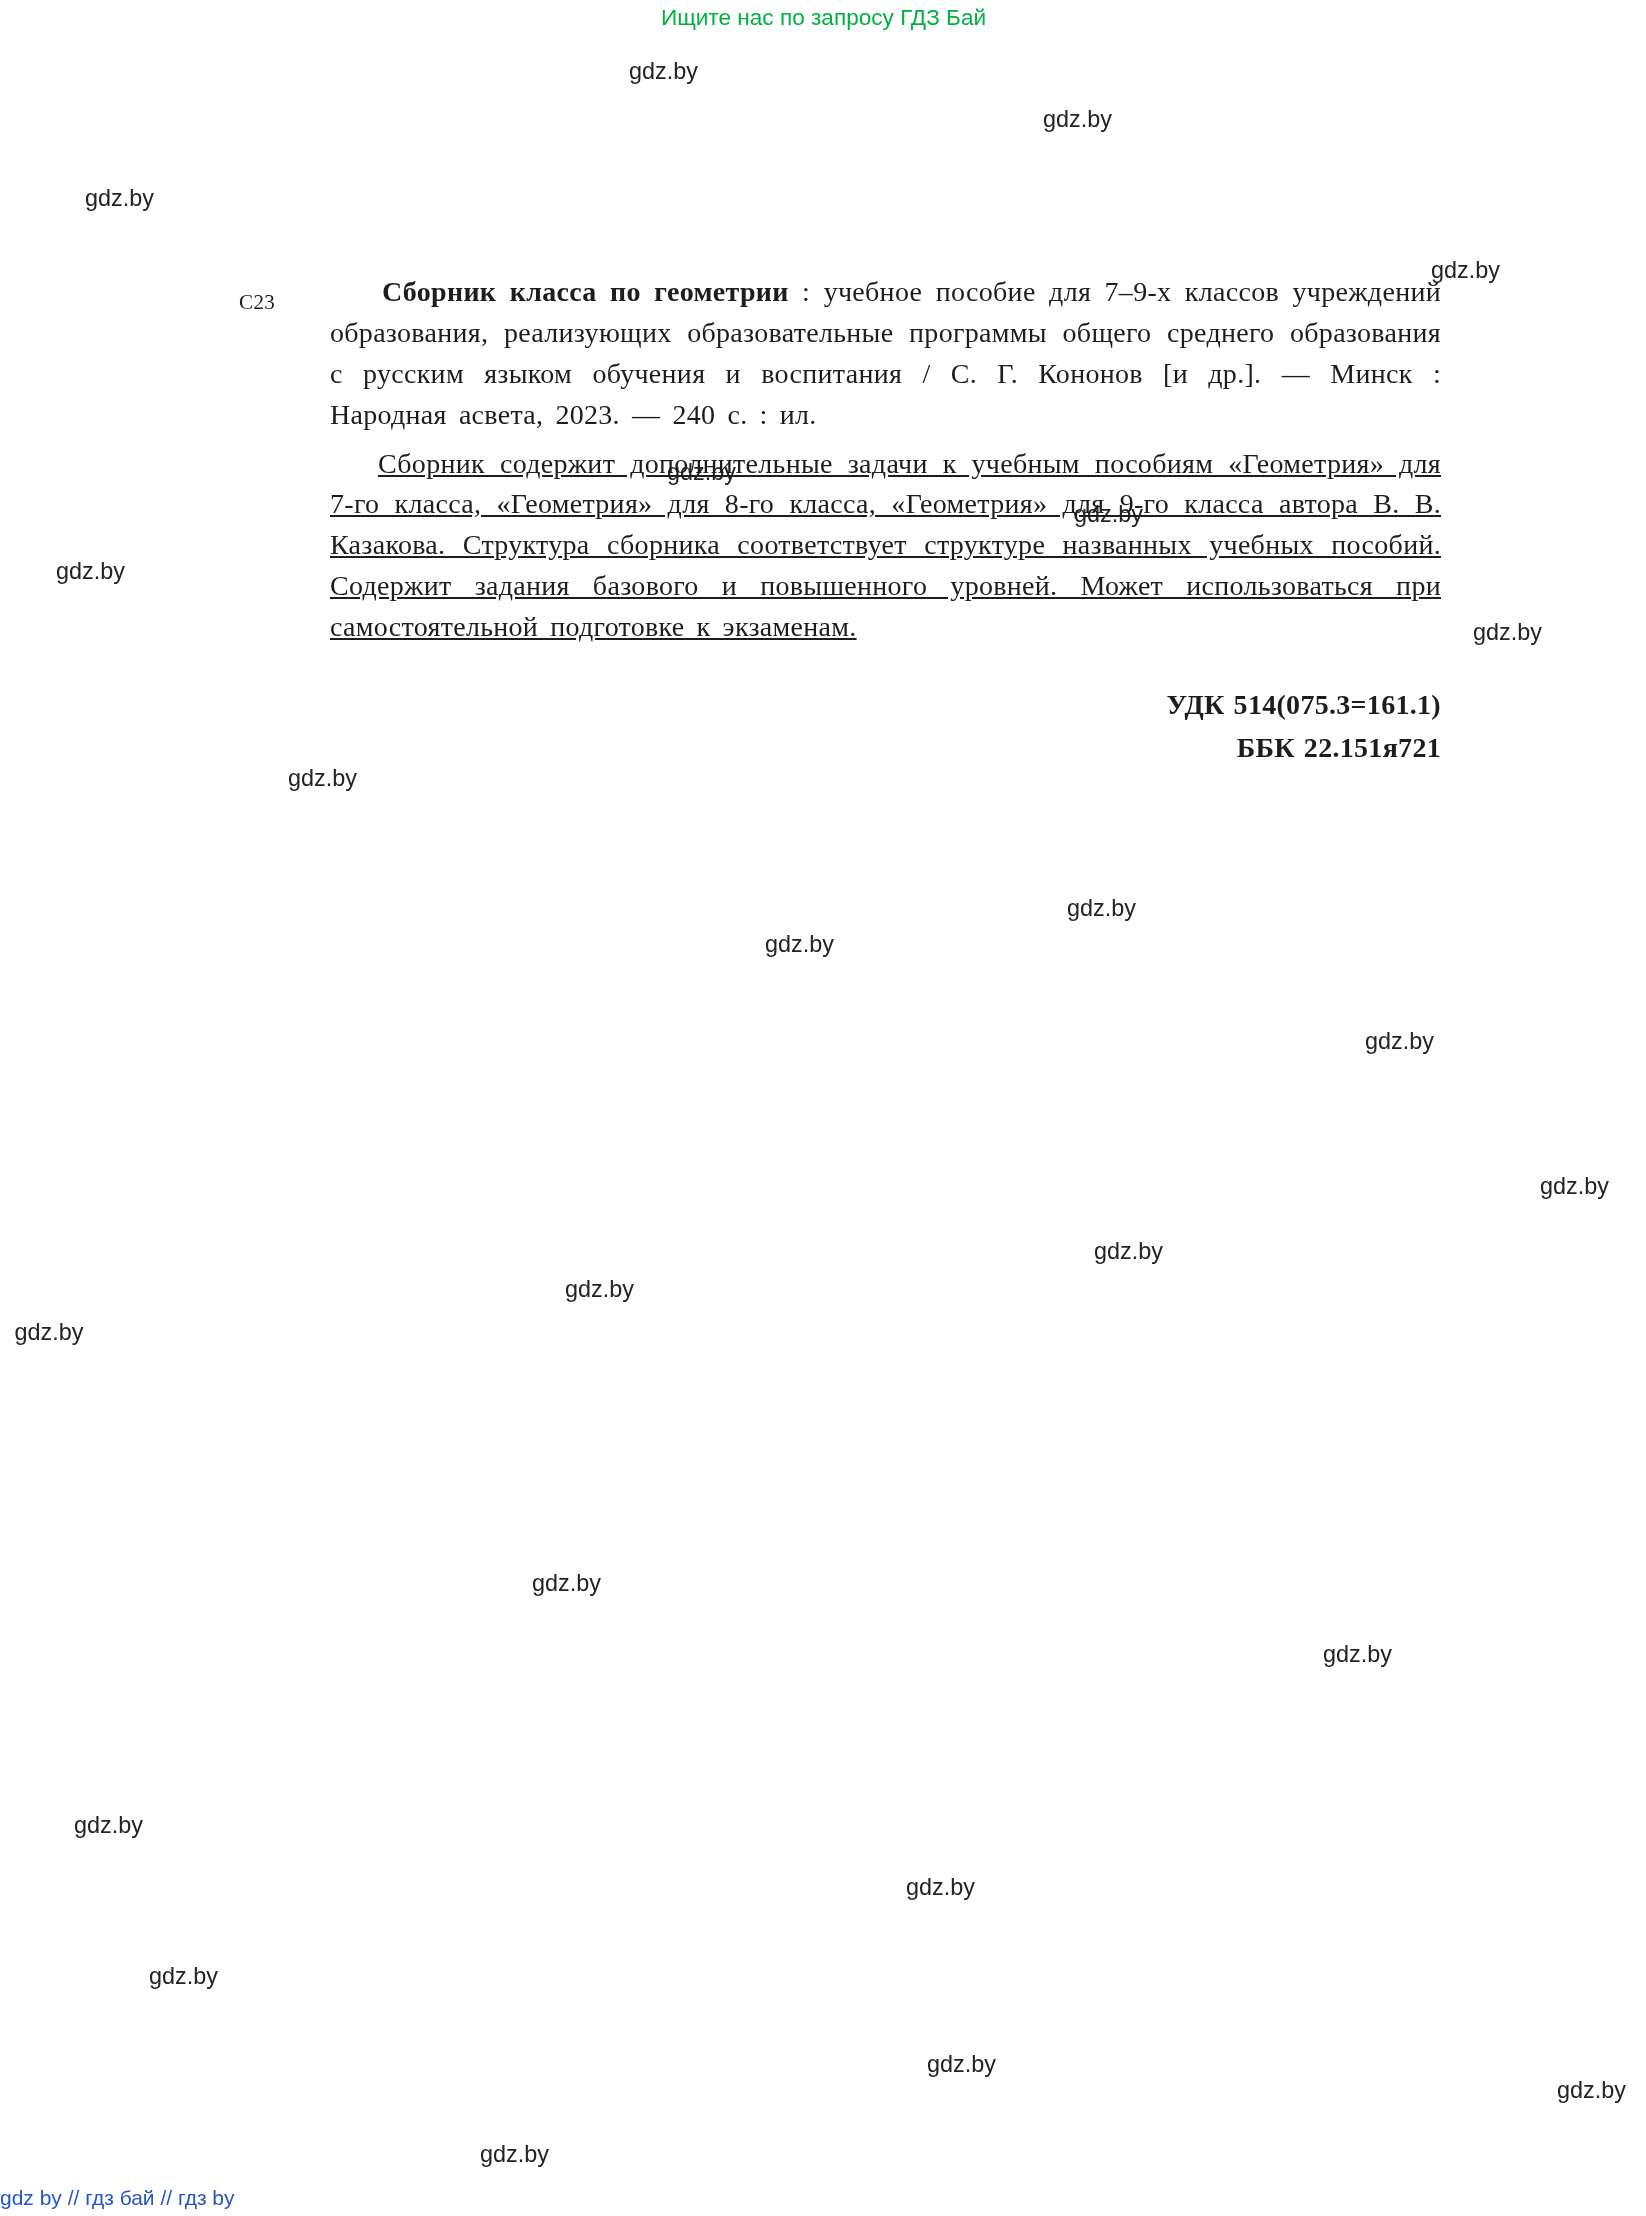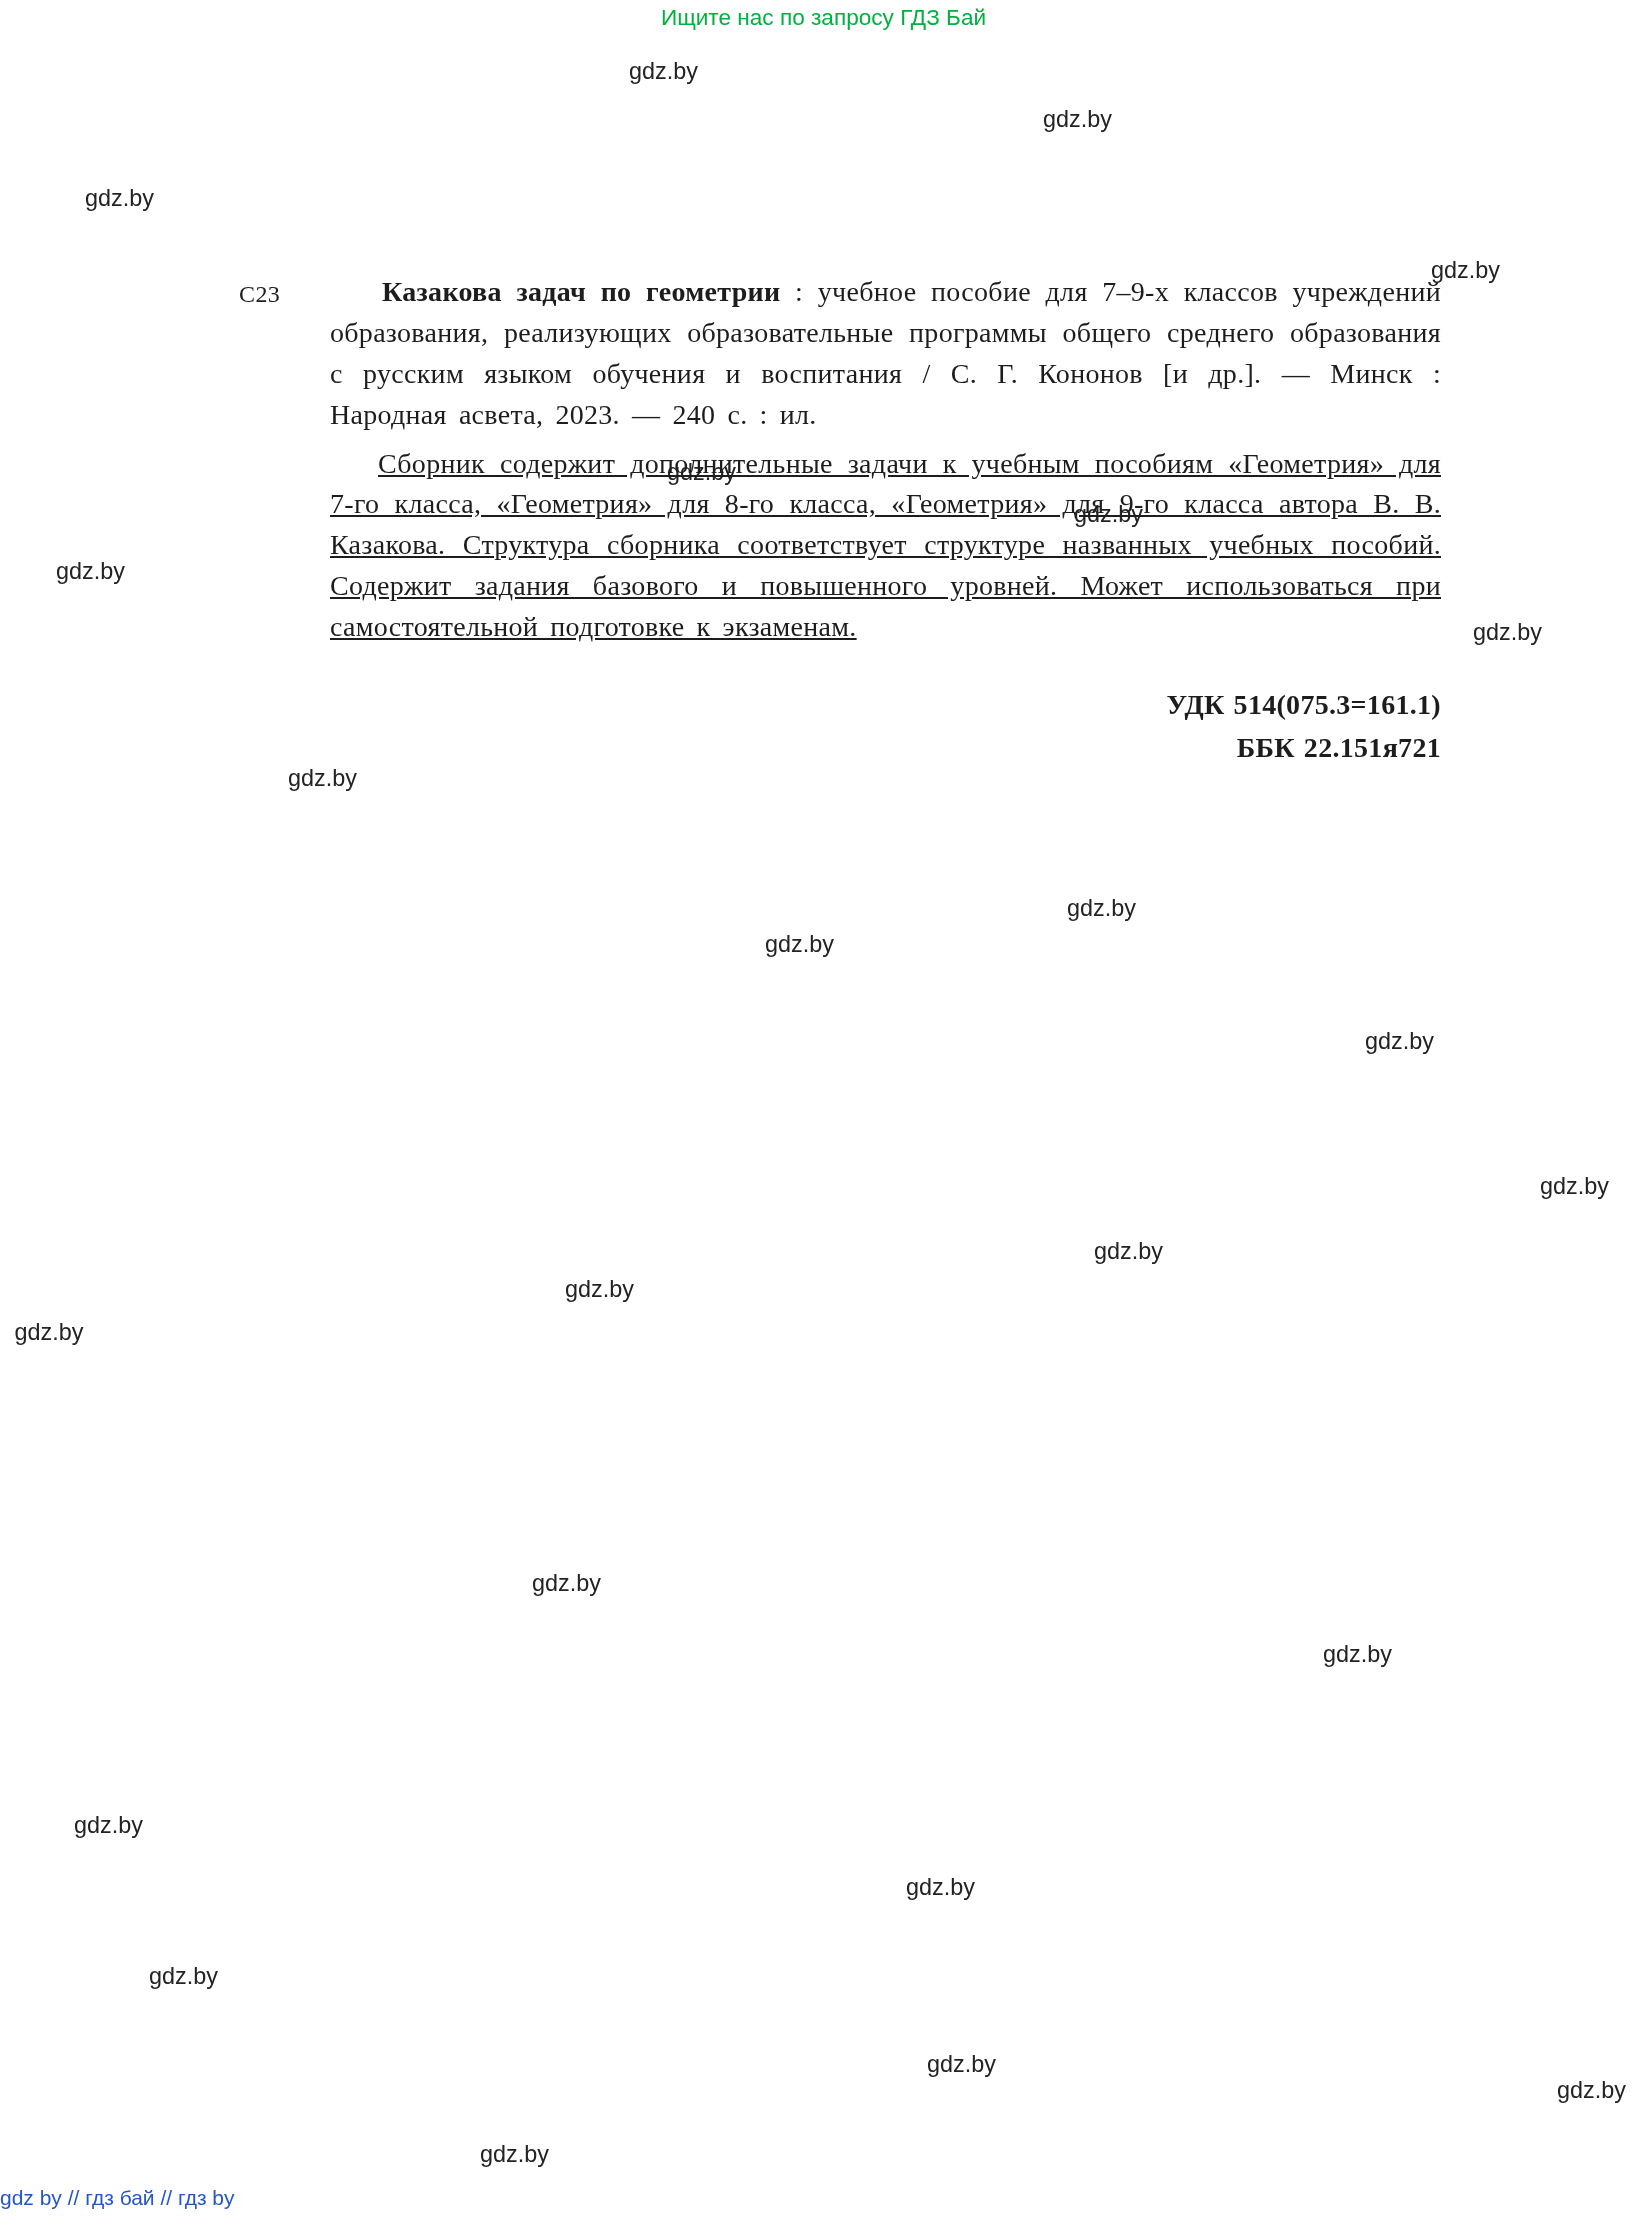--- a/index.html
+++ b/index.html
@@ -33,22 +33,22 @@
   .imprint {
     position: absolute;
     left: 330px; top: 272px; width: 1111px;
     font-size: 28px;
     line-height: 1.46;
     text-align: justify;
     word-spacing: 4.8px;
     letter-spacing: 0.3px;
   }
   .code {
-    position: absolute; left: -91px; top: 5px;
-    font-size: 24px;
+    position: absolute; left: -91px; top: 15px;
+    font-size: 21px;
     letter-spacing: 0.4px;
   }
   .biblio { text-indent: 52px; }
   .biblio b { font-weight: bold; }
   .isbn { text-indent: 52px; margin-top: 11.3px; }
   .annotation { text-indent: 48px; margin-top: 8px; text-decoration: underline; }
   .codes {
     margin-top: 35px;
     text-align: right;
     font-weight: bold;
@@ -99,21 +99,21 @@
       <span class="watermark" style="left: 906px; top: 1874px;">gdz.by</span>
       <span class="watermark" style="left: 149px; top: 1963px;">gdz.by</span>
       <span class="watermark" style="left: 927px; top: 2051px;">gdz.by</span>
       <span class="watermark" style="left: 1557px; top: 2077px;">gdz.by</span>
       <span class="watermark" style="left: 480px; top: 2141px;">gdz.by</span>
     </div>
 
   <div class="imprint">
     <div class="code">С23</div>
 
-    <p class="biblio"><b>Казакова задач по геометрии</b><span> : учебное пособие для 7–9-х классов учреждений образования, реализующих образовательные программы общего среднего образования с русским языком обучения и воспитания / С. Г. Кононов [и др.]. — Минск : Народная асвета, 2023. — 240 с. : ил.</span></p>
+    <p class="biblio"><b>Сборник класса по геометрии</b><span> : учебное пособие для 7–9-х классов учреждений образования, реализующих образовательные программы общего среднего образования с русским языком обучения и воспитания / С. Г. Кононов [и др.]. — Минск : Народная асвета, 2023. — 240 с. : ил.</span></p>
 
 
     <p class="annotation">Сборник содержит дополнительные задачи к учебным пособиям «Геометрия» для 7-го класса, «Геометрия» для 8-го класса, «Геометрия» для 9-го класса автора В. В. Казакова. Структура сборника соответствует структуре названных учебных пособий. Содержит задания базового и повышенного уровней. Может использоваться при самостоятельной подготовке к экзаменам.</p>
 
     <div class="codes">
       <div>УДК 514(075.3=161.1)</div>
       <div>ББК 22.151я721</div>
     </div>
   </div>
 

